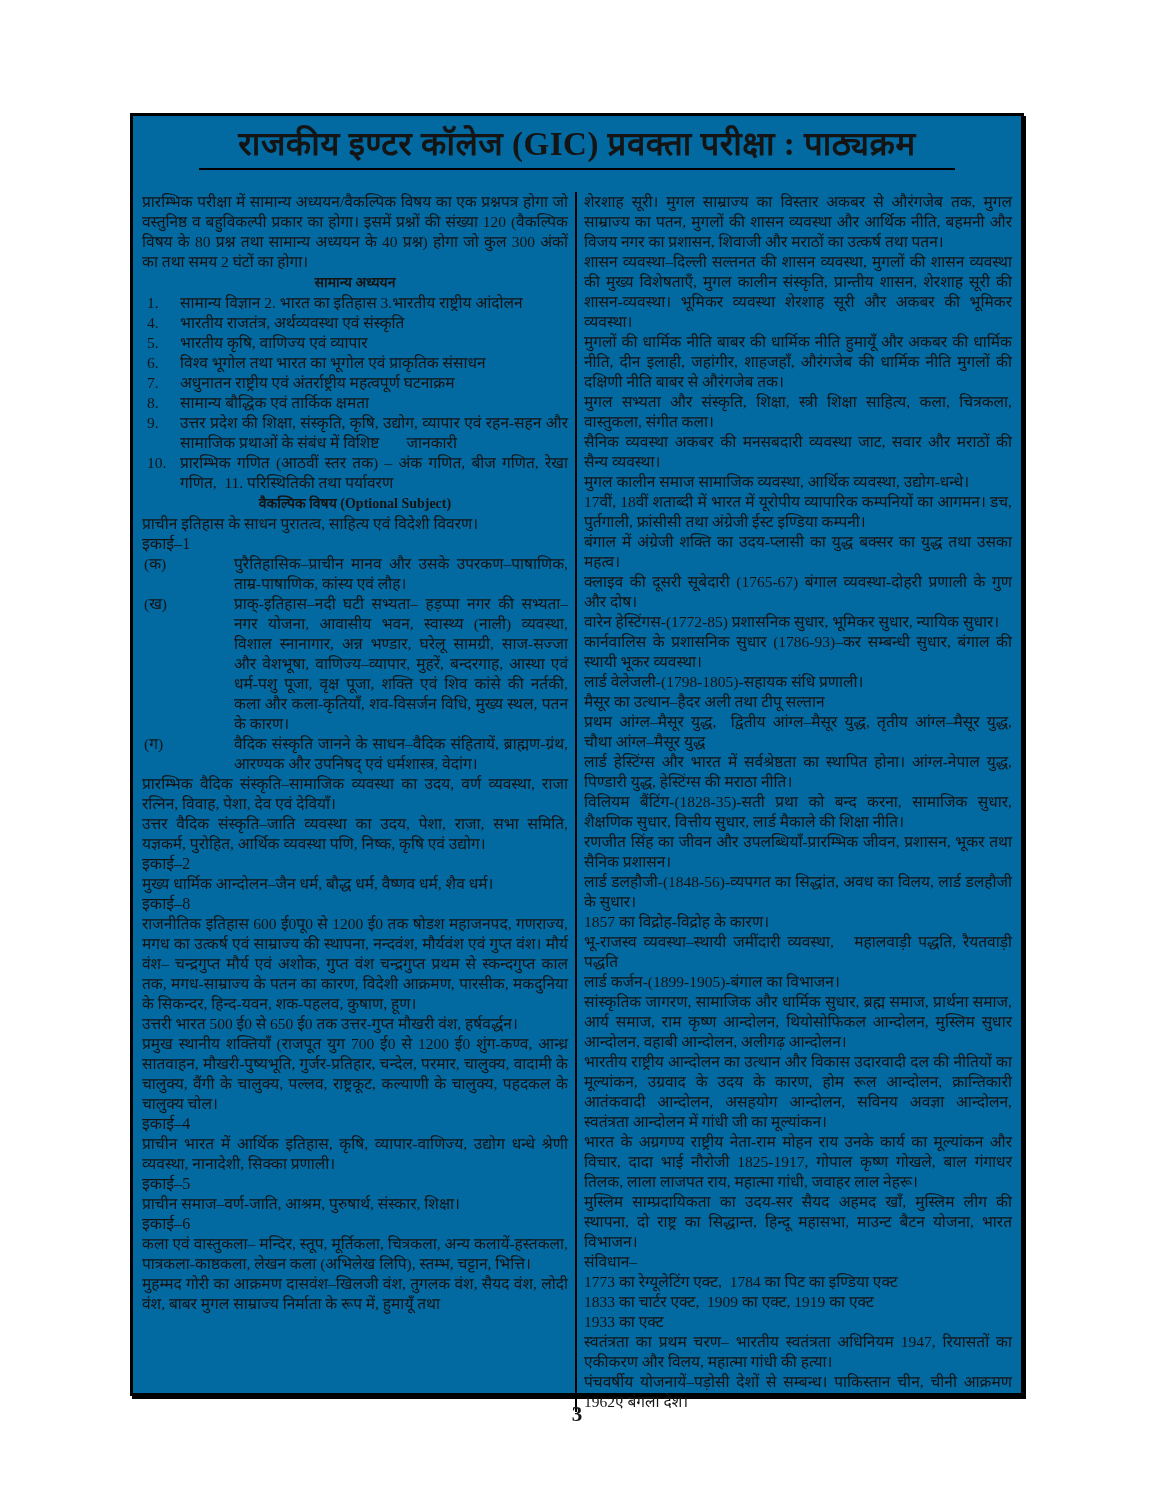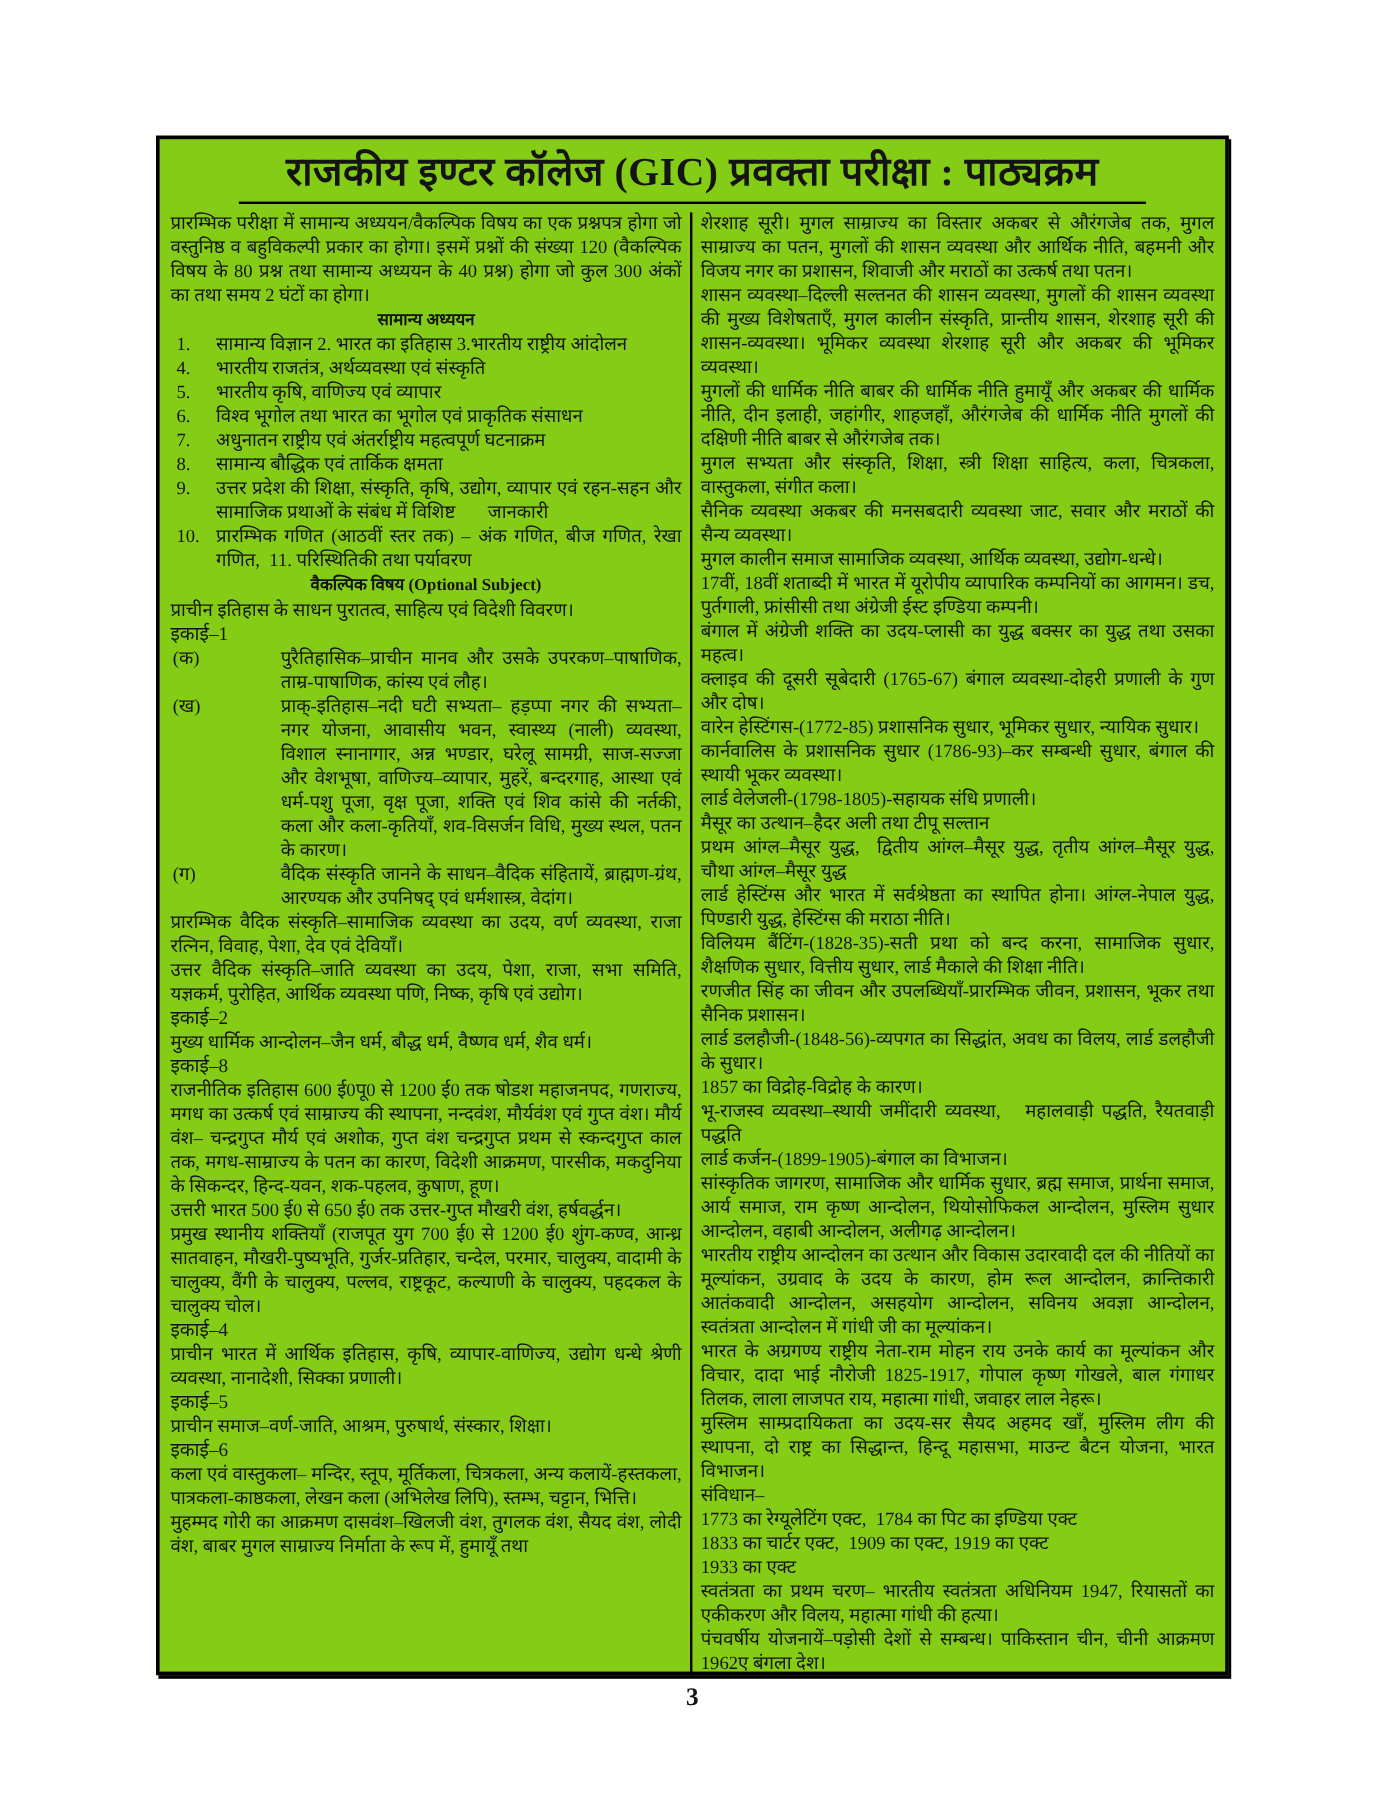--- a/index.html
+++ b/index.html
@@ -3,30 +3,30 @@
 <meta charset="utf-8">
 <style>
   html,body{margin:0;padding:0;}
   body{
     width:1159px;height:1500px;background:#ffffff;
     font-family:"Liberation Serif","DejaVu Serif",serif;
     color:#141414;position:relative;overflow:hidden;
   }
   .sheet{
     position:absolute;left:130px;top:113px;width:894px;height:1283px;
-    border:3px solid #000;box-sizing:border-box;background:#84cc16;
+    border:3px solid #000;box-sizing:border-box;background:#0369a1;
     box-shadow:2px 3px 0 #000;
   }
   .title-wrap{padding-top:7px;}
   .title{
     margin:0;text-align:center;font-size:33px;font-weight:700;line-height:42px;
     letter-spacing:0.5px;
   }
   .title-rule{width:756px;height:2px;background:#000;margin:3px auto 0 auto;}
-  .columns{display:flex;padding:7px 9px 4px 9px;box-sizing:border-box;}
+  .columns{display:flex;padding:22px 9px 4px 9px;box-sizing:border-box;}
   .col{
     width:50%;box-sizing:border-box;font-size:15.5px;line-height:20px;
     text-align:justify;
   }
   .col-left{padding-right:7px;border-right:2px solid #000;}
   .col-right{padding-left:7px;}
   .para{margin:0;text-align:justify;}
   .h-center{margin:0;text-align:center;font-size:14px;font-weight:700;line-height:21px;}
   .unit{margin:0;font-size:16px;font-weight:400;text-align:left;line-height:20px;}
   .list-item{display:flex;}

